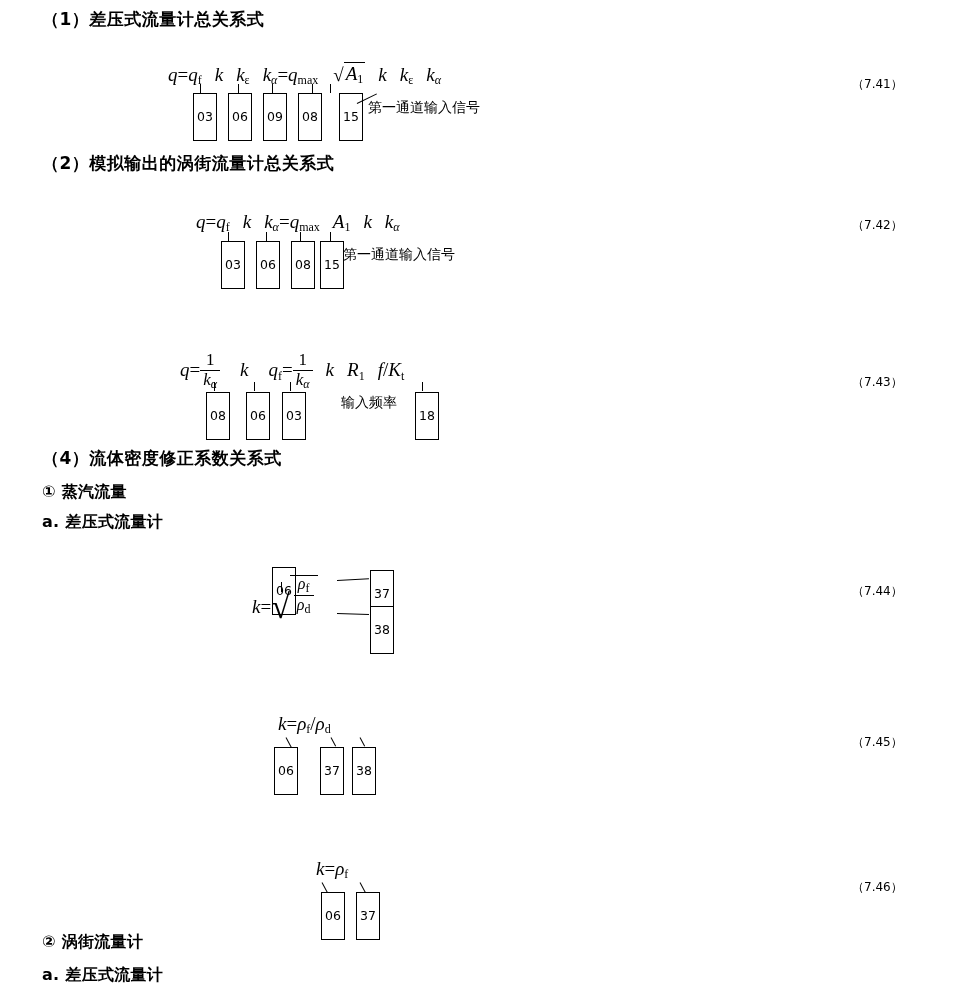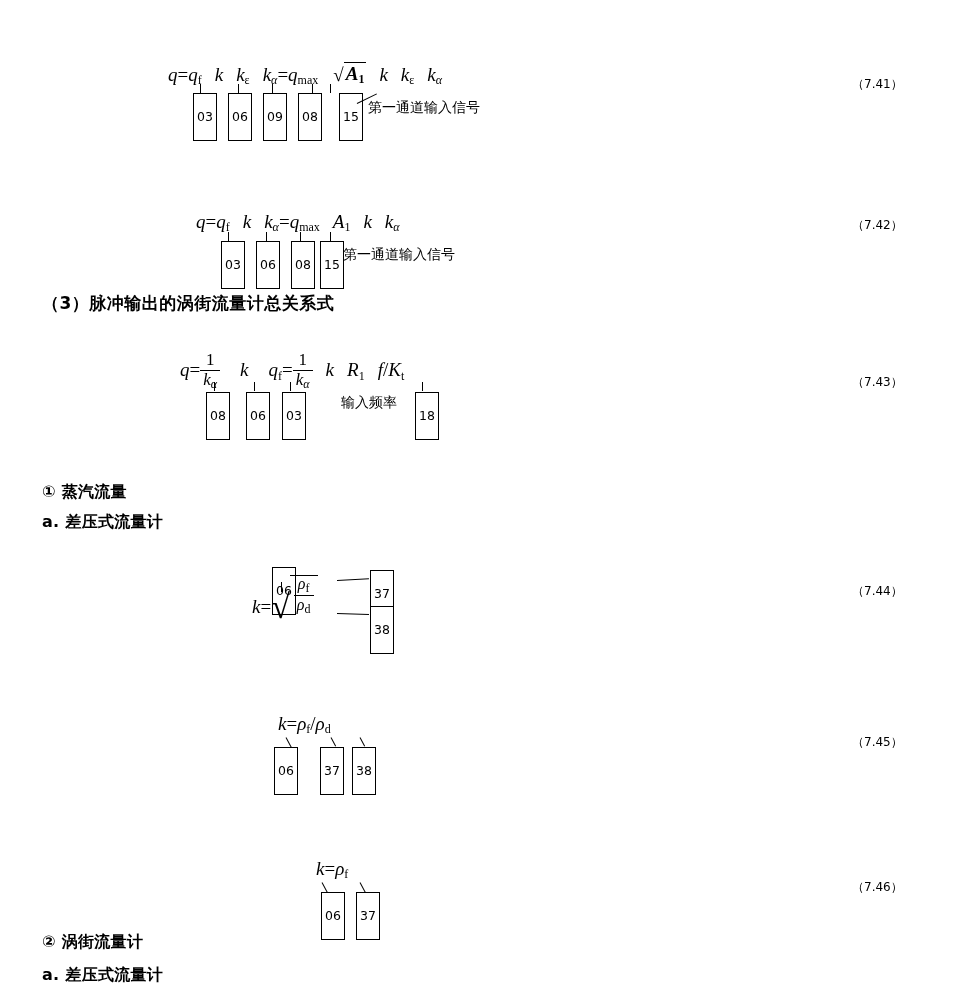--- a/index.html
+++ b/index.html
@@ -105,21 +105,20 @@
     display: inline-block;
     position: relative;
     padding-left: 2px;
   }
   .radicalbar {
     display: inline-block;
     border-top: 1px solid #000;
     position: relative;
     top: -1px;
     padding: 0 2px;
-    font-weight: bold;
   }
 
   
   .frac {
     display: inline-block;
     vertical-align: middle;
     text-align: center;
     font-size: 17px;
     line-height: 1.1;
     position: relative;
@@ -133,20 +132,21 @@
     display: inline-block;
     position: relative;
     vertical-align: middle;
   }
 </style>
 </head>
 <body>
 
 <div class="page">
 
+  <div class="heading" style="left:42px; top:8px;">（1）差压式流量计总关系式</div>
 
   <div class="eqblock" style="left:168px; top:63px;">
     <div class="math">
       <span class="it">q</span>=<span class="it">q</span><span class="sub">f</span><span class="sp"></span><span class="it">k</span><span class="sp"></span><span class="it">k</span><span class="sub">ε</span><span class="sp"></span><span class="it">k</span><span class="subi">α</span>=<span class="it">q</span><span class="sub">max</span><span class="sp"></span><span class="radical">√<span class="radicalbar"><span class="it">A</span><span class="sub">1</span></span></span><span class="sp"></span><span class="it">k</span><span class="sp"></span><span class="it">k</span><span class="sub">ε</span><span class="sp"></span><span class="it">k</span><span class="subi">α</span>
     </div>
   </div>
 
   <div class="leader" style="left:200px; top:84px;"></div>
   <div class="leader" style="left:238px; top:84px;"></div>
   <div class="leader" style="left:272px; top:84px;"></div>
@@ -154,55 +154,56 @@
   <div class="leader" style="left:330px; top:84px;"></div>
   <div class="code" style="left:193px; top:93px; width:18px;">03</div>
   <div class="code" style="left:228px; top:93px; width:18px;">06</div>
   <div class="code" style="left:263px; top:93px; width:18px;">09</div>
   <div class="code" style="left:298px; top:93px; width:18px;">08</div>
   <div class="code" style="left:339px; top:93px; width:18px;">15</div>
   <div class="diag" style="left:357px; top:103px; width:22px; transform:rotate(-26deg);"></div>
   <div class="note" style="left:368px; top:99px;">第一通道输入信号</div>
   <div class="eqtag" style="left:852px; top:76px;">（7.41）</div>
 
+  <div class="heading" style="left:42px; top:152px;">（2）模拟输出的涡街流量计总关系式</div>
 
   <div class="eqblock" style="left:196px; top:211px;">
     <div class="math">
       <span class="it">q</span>=<span class="it">q</span><span class="sub">f</span><span class="sp"></span><span class="it">k</span><span class="sp"></span><span class="it">k</span><span class="subi">α</span>=<span class="it">q</span><span class="sub">max</span><span class="sp"></span><span class="it">A</span><span class="sub">1</span><span class="sp"></span><span class="it">k</span><span class="sp"></span><span class="it">k</span><span class="subi">α</span>
     </div>
   </div>
   <div class="leader" style="left:228px; top:232px;"></div>
   <div class="leader" style="left:266px; top:232px;"></div>
   <div class="leader" style="left:300px; top:232px;"></div>
   <div class="leader" style="left:330px; top:232px;"></div>
   <div class="code" style="left:221px; top:241px; width:18px;">03</div>
   <div class="code" style="left:256px; top:241px; width:18px;">06</div>
   <div class="code" style="left:291px; top:241px; width:18px;">08</div>
   <div class="code" style="left:320px; top:241px; width:18px;">15</div>
   <div class="note" style="left:343px; top:246px;">第一通道输入信号</div>
   <div class="eqtag" style="left:852px; top:217px;">（7.42）</div>
 
-  <div class="heading" style="left:42px; top:292px;">（3）脉冲输出的涡街流量计总关系式</div>
 
   <div class="eqblock" style="left:180px; top:352px;">
     <div class="math">
       <span class="it">q</span>=<span class="frac"><span class="num">1</span><span class="den"><span class="it">k</span><span class="subi">α</span></span></span><span class="spw"></span><span class="it">k</span><span class="spw"></span><span class="it">q</span><span class="sub">f</span>=<span class="frac"><span class="num">1</span><span class="den"><span class="it">k</span><span class="subi">α</span></span></span><span class="sp"></span><span class="it">k</span><span class="sp"></span><span class="it">R</span><span class="sub">1</span><span class="sp"></span><span class="it">f</span>/<span class="it">K</span><span class="sub">t</span>
     </div>
   </div>
   <div class="leader" style="left:214px; top:382px;"></div>
   <div class="leader" style="left:254px; top:382px;"></div>
   <div class="leader" style="left:290px; top:382px;"></div>
   <div class="leader" style="left:422px; top:382px;"></div>
   <div class="code" style="left:206px; top:392px; width:18px;">08</div>
   <div class="code" style="left:246px; top:392px; width:18px;">06</div>
   <div class="code" style="left:282px; top:392px; width:18px;">03</div>
   <div class="code" style="left:415px; top:392px; width:18px;">18</div>
   <div class="note" style="left:341px; top:394px;">输入频率</div>
   <div class="eqtag" style="left:852px; top:374px;">（7.43）</div>
 
+  <div class="heading" style="left:42px; top:447px;">（4）流体密度修正系数关系式</div>
   <div class="subheading" style="left:42px; top:482px;">① 蒸汽流量</div>
   <div class="subheading" style="left:42px; top:512px;">a. 差压式流量计</div>
 
   <div class="code" style="left:272px; top:567px; width:18px;">06</div>
   <div class="leader" style="left:281px; top:582px; height:10px;"></div>
   <div class="eqblock" style="left:252px; top:586px;">
     <div class="math">
       <span class="it">k</span>=<span class="bigrad">
         <span style="font-size:34px; line-height:34px; position:relative; top:4px;">√</span><span style="display:inline-block; border-top:1px solid #000; position:relative; top:-13px; padding:0 4px;"><span class="frac" style="font-size:16px;"><span class="num"><span class="it">ρ</span><span class="sub">f</span></span><span class="den"><span class="it">ρ</span><span class="sub">d</span></span></span></span>
       </span>

